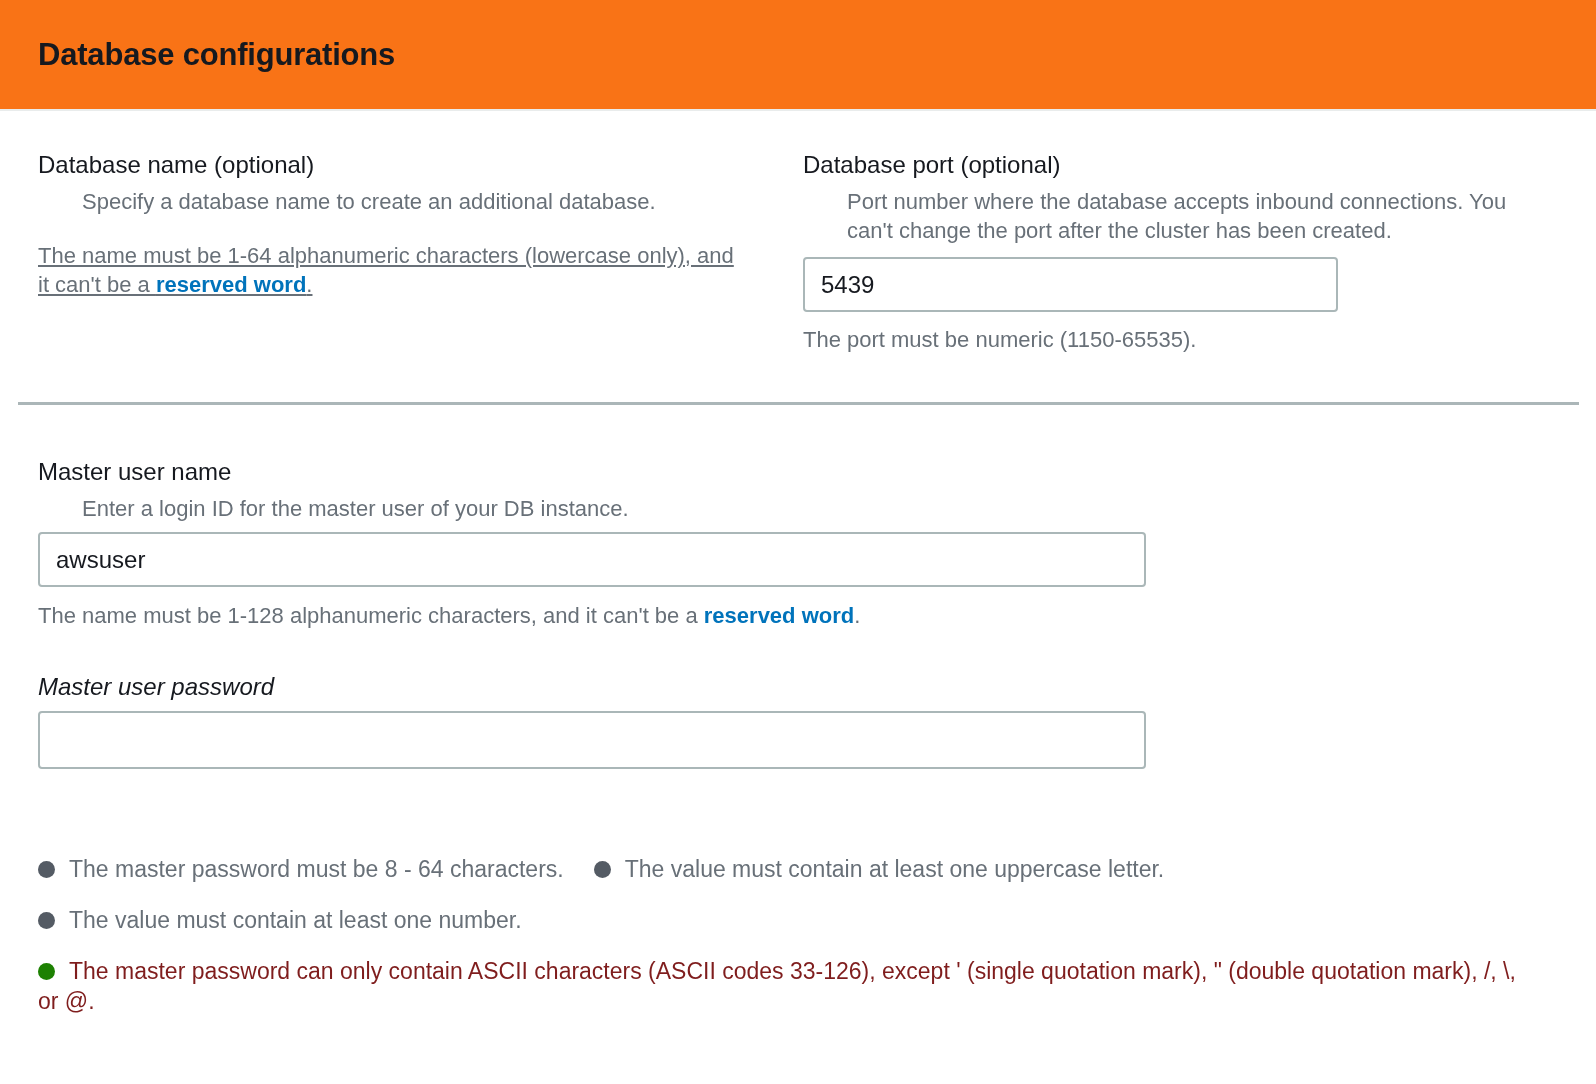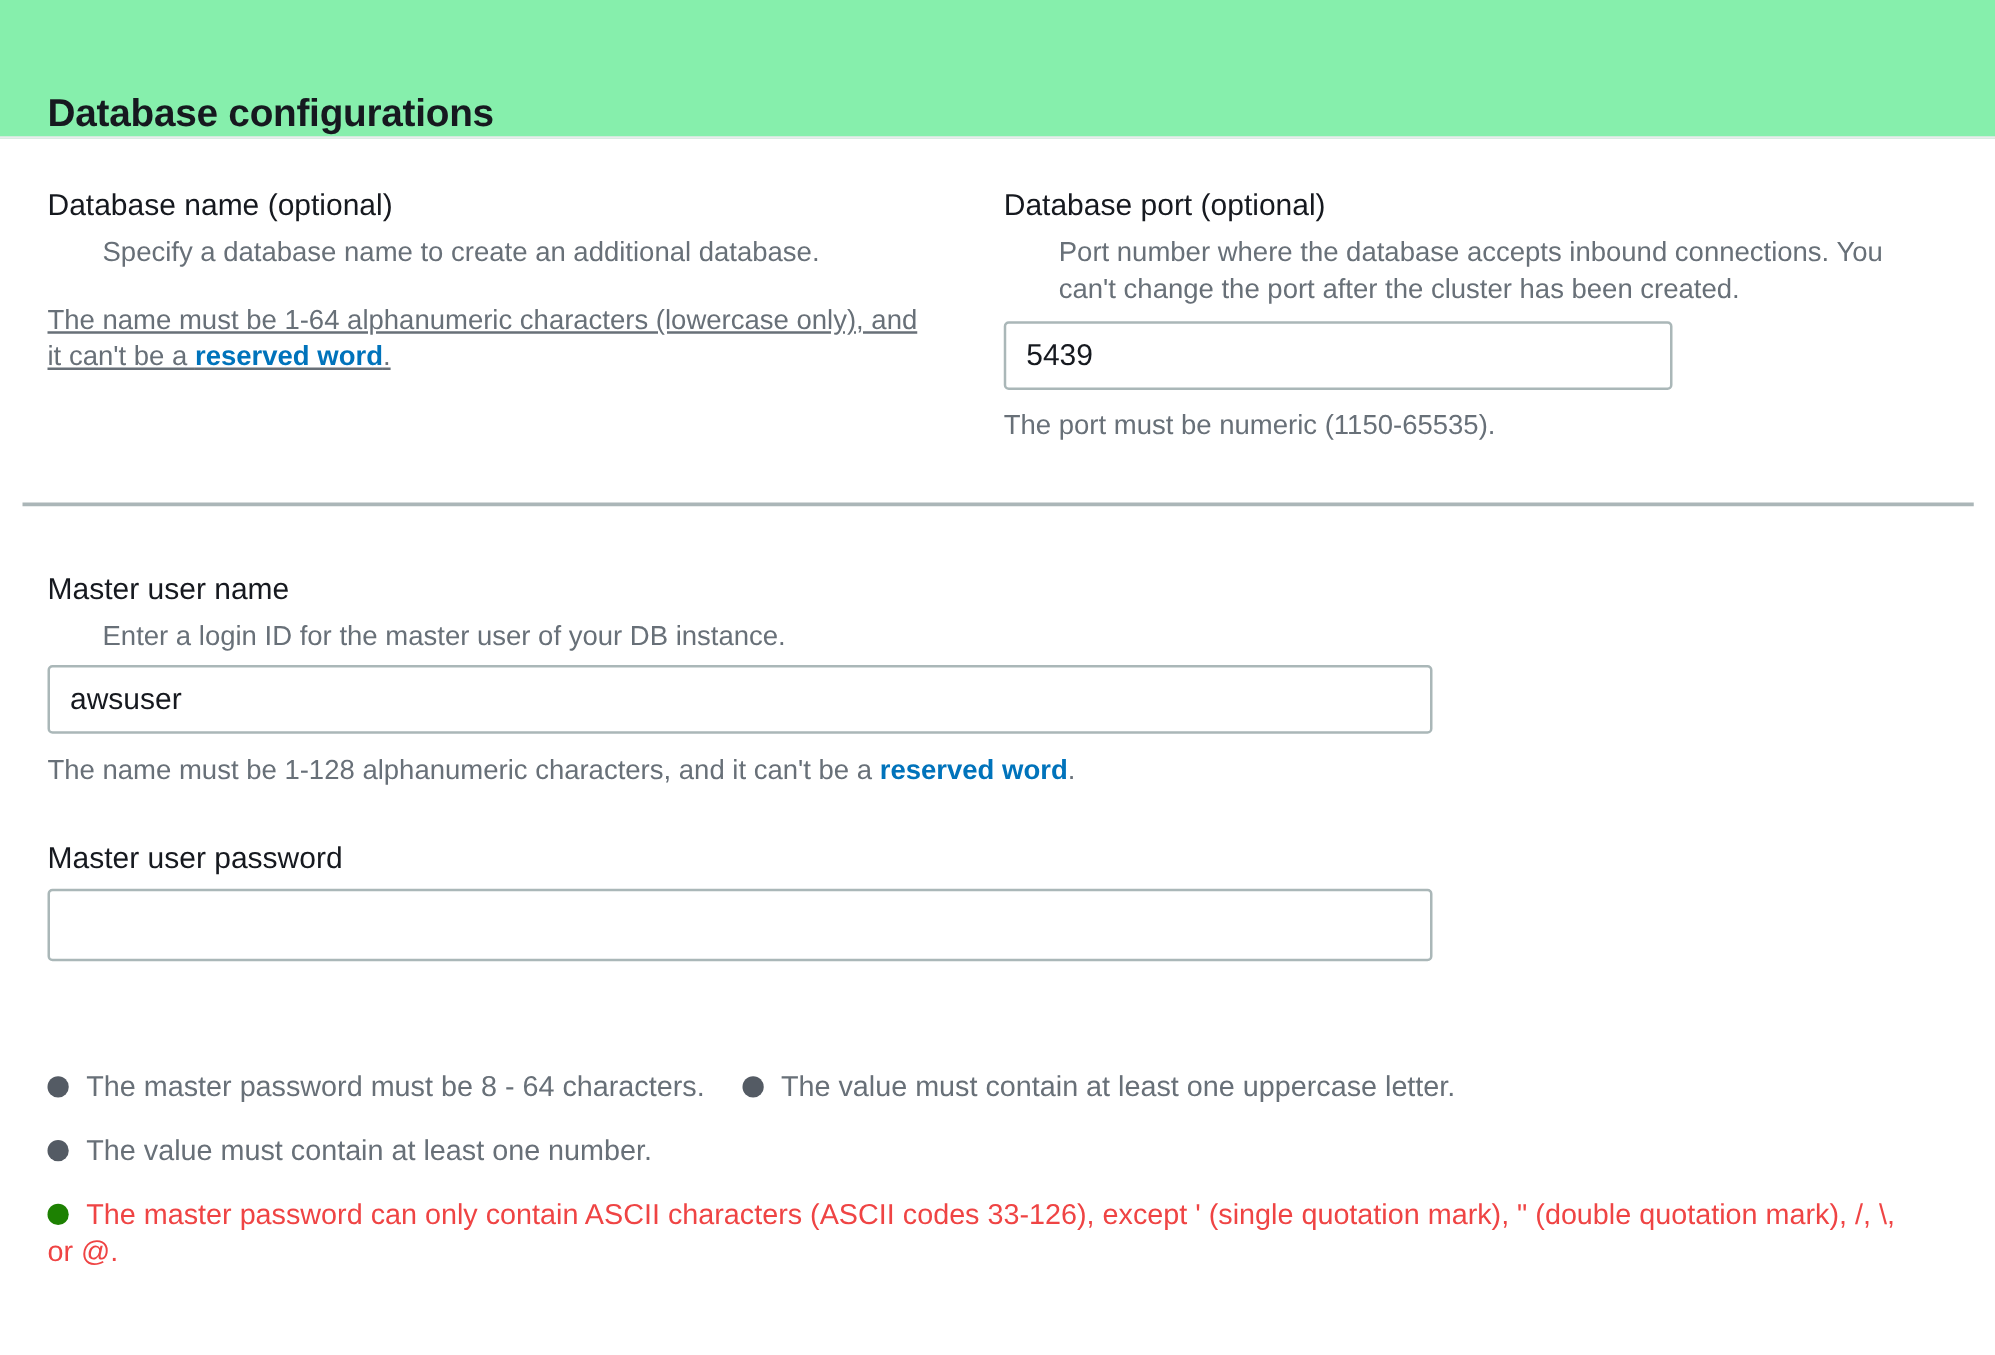--- a/index.html
+++ b/index.html
@@ -4,22 +4,22 @@
 <style>
   * { margin:0; padding:0; box-sizing:border-box; }
   html,body { background:#ffffff; }
   body { font-family:"Liberation Sans", sans-serif; color:#16191f; }
   .page {
     position:relative; width:1596px; height:1084px; background:#ffffff; overflow:hidden;
   }
   
   .panel-header {
     position:absolute; top:0; left:0; width:1596px; height:111px;
-    background:#86efac; border-bottom:2px solid #e9ecec;
-    display:flex; align-items:flex-end;
+    background:#f97316; border-bottom:2px solid #e9ecec;
+    display:flex; align-items:center;
   }
   .panel-title {
     margin-left:38px; font-size:31px; font-weight:700; color:#16191f; letter-spacing:-0.2px;
   }
   
   .field-label { font-size:24px; line-height:30px; color:#16191f; font-weight:400; }
   .field-desc  { font-size:22px; line-height:29px; color:#687078; margin-top:7px;margin-left:44px; }
   .field-hint  { font-size:22px; line-height:29px; color:#687078; }
   .text-input {
     display:block; background:#ffffff; border:2px solid #aab7b8; border-radius:4px;
@@ -37,40 +37,40 @@
   .col-left  .field-hint { margin-top:25px;text-decoration:underline; }
   .col-right .text-input { margin-top:12px; }
   .col-right .field-hint { margin-top:13px; }
   
   .divider { position:absolute; left:18px; top:402px; width:1561px; height:3px; background:#abb6b8; }
   
   .section-2 { position:absolute; left:38px; top:457px; width:1480px; }
   .section-2 .field-desc { margin-top:7px; }
   .section-2 .text-input { margin-top:9px; }
   .section-2 .field-hint { margin-top:14px; }
-  .pw-label { margin-top:42px; }
+  .pw-label { margin-top:42px;font-style:italic; }
   .pw-input { margin-top:23px; }
   .checkbox-row { margin-top:7px; display:flex; align-items:center; }
   .checkbox {
     display:inline-block; width:25px; height:25px; background:#ffffff;
     border:2px solid #aab7b8; border-radius:4px; cursor:pointer; flex:0 0 auto;
   }
   .checkbox-label { margin-left:22px; font-size:24px; line-height:30px; color:#16191f; }
   
   .rules {
     position:absolute; left:38px; top:854px; width:1480px;
     display:flex; flex-wrap:wrap; column-gap:30px; row-gap:21px;
     font-size:23px; line-height:30px;
   }
   .rule { color:#687078; }
   .rule .dot {
     display:inline-block; width:17px; height:17px; border-radius:50%;
     background:#545b64; margin-right:14px; position:relative; top:1px;
   }
-  .rule.success { color:#ef4444; }
+  .rule.success { color:#7f1d1d; }
   .rule.success .dot { background:#1d8102; }
 </style>
 </head>
 <body>
 
 <div class="page">
 
   <div class="panel-header">
     <div class="panel-title">Database configurations</div>
   </div>

